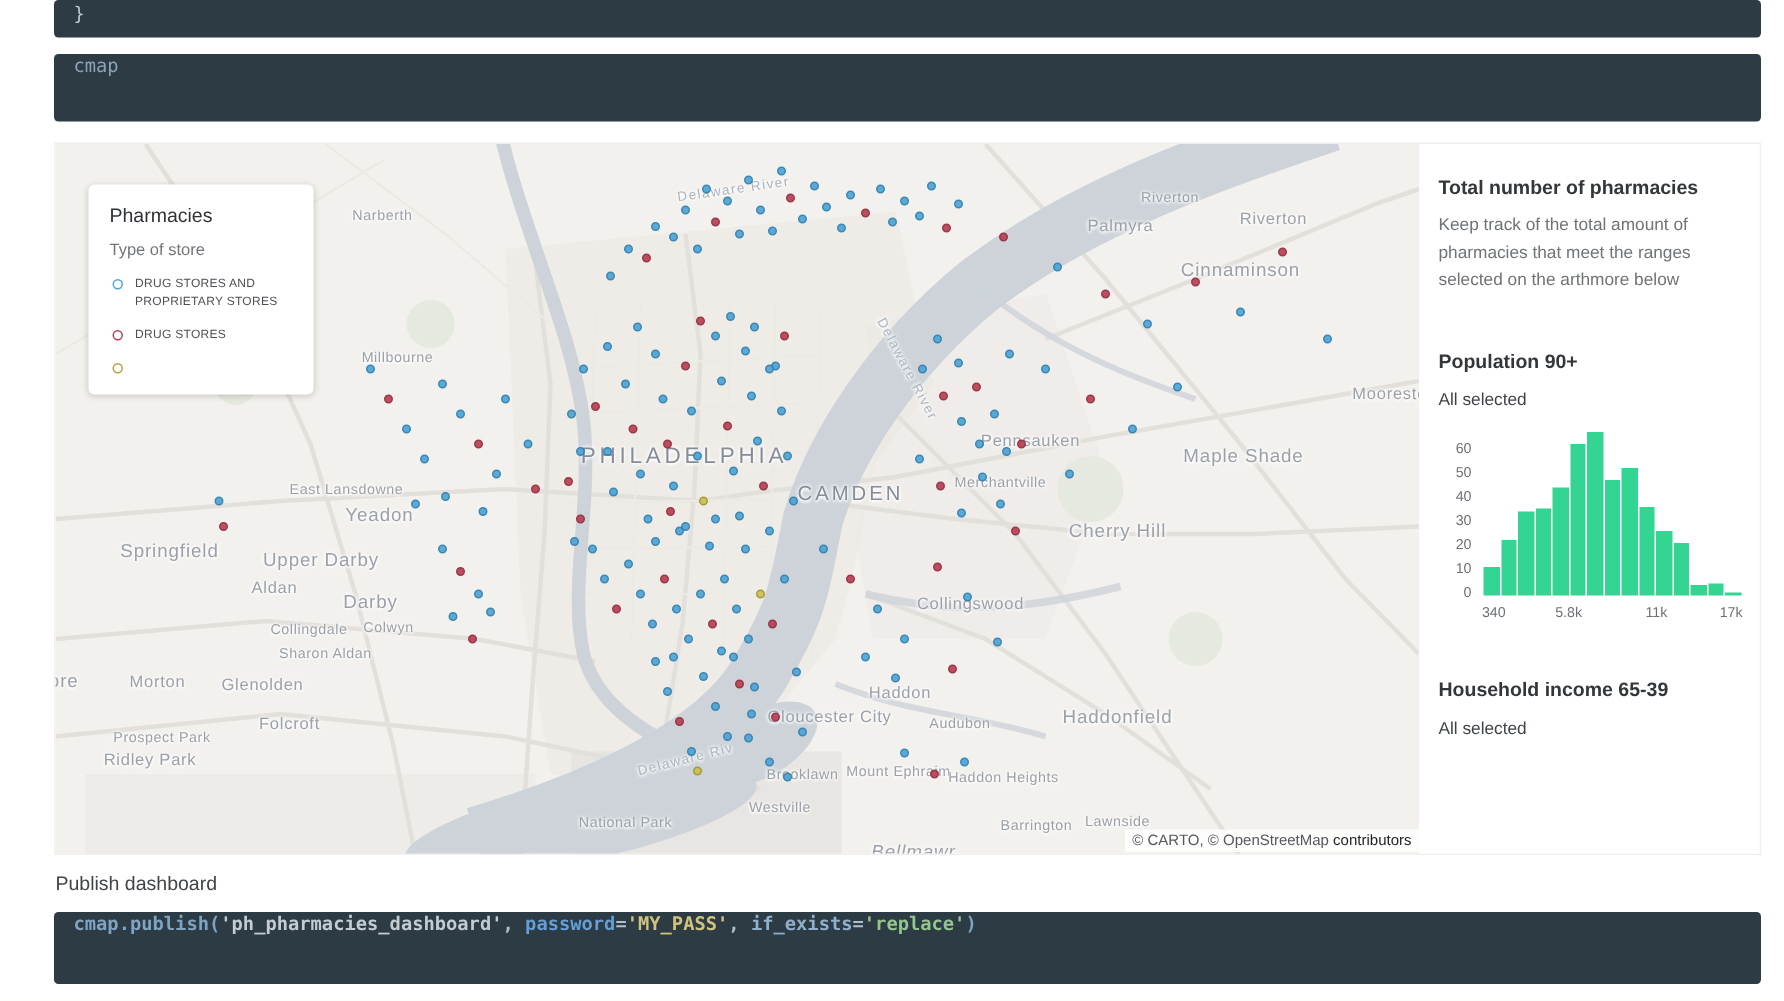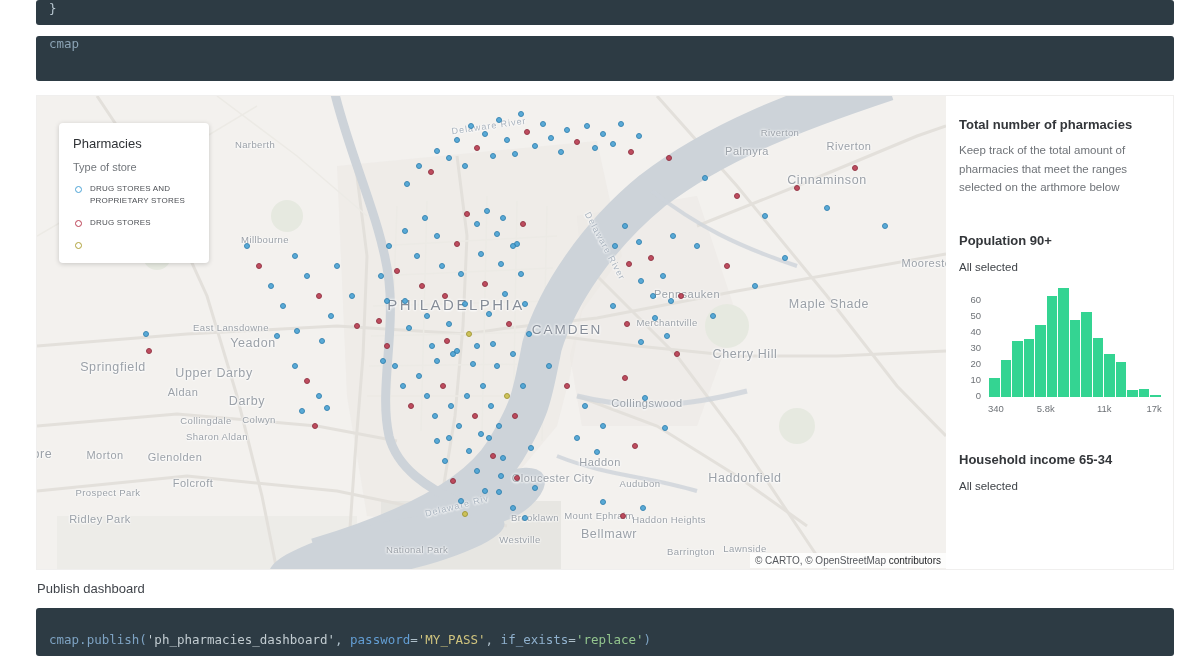--- a/index.html
+++ b/index.html
@@ -8,21 +8,21 @@
   
   .cell{position:absolute;left:36px;width:1138px;background:#2d3b44;border-radius:3px;
         box-sizing:border-box;}
   .cell code{font-family:"DejaVu Sans Mono",monospace;font-size:12.5px;color:#93a9ba;
         display:block;padding-left:13px;white-space:pre;}
   #cell-top{top:0;height:25px;}
   #cell-top code{padding-top:1px;color:#b9c8d2;}
   #cell-cmap{top:36px;height:45px;}
   #cell-cmap code{color:#8ba3b5;}
   #cell-publish{top:608px;height:48px;}
-  #cell-publish code{padding-top:24px;}
+  #cell-publish code{padding-top:0;font-weight:bold;}
   .tk-fn{color:#7ea3c3;} .tk-str{color:#c2ccd1;} .tk-plain{color:#aebfc9;}
   .tk-kw{color:#639ed4;} .tk-kw2{color:#8fb0cd;} .tk-str2{color:#cfc37e;} .tk-str3{color:#93c58e;}
   .publish-label{position:absolute;left:37px;top:581px;font-size:13px;color:#40444a;}
   
   .dashboard{position:absolute;left:36px;top:95px;width:1138px;height:475px;background:#fff;
         overflow:hidden;border:1px solid #f0efee;box-sizing:border-box;}
   .map{position:absolute;left:0;top:0;width:909px;height:475px;background:#f3f1ee;overflow:hidden;}
   .map svg{position:absolute;left:0;top:0;z-index:0;}
   #map-labels{position:absolute;left:0;top:0;width:100%;height:100%;z-index:1;}
   #map-points{position:absolute;left:0;top:0;width:100%;height:100%;z-index:2;}
@@ -163,26 +163,26 @@
           <span class="map-label s-s" style="left: 180px; top: 340px;">Sharon Aldan</span>
           <span class="map-label s-m" style="left: 610px; top: 307px;">Collingswood</span>
           <span class="map-label s-l" style="left: -12px; top: 358px;">arthmore</span>
           <span class="map-label s-m" style="left: 138px; top: 361px;">Glenolden</span>
           <span class="map-label s-m" style="left: 156px; top: 387px;">Folcroft</span>
           <span class="map-label s-s" style="left: 71px; top: 396px;">Prospect Park</span>
           <span class="map-label s-m" style="left: 563px; top: 366px;">Haddon</span>
           <span class="map-label s-m" style="left: 516px; top: 382px;">Gloucester City</span>
           <span class="map-label s-s" style="left: 603px; top: 387px;">Audubon</span>
           <span class="map-label s-l" style="left: 708px; top: 382px;">Haddonfield</span>
-          <span class="map-label s-m" style="left: 63px; top: 411px; margin-top: 12px;">Ridley Park</span>
+          <span class="map-label s-m" style="left: 63px; top: 411px;">Ridley Park</span>
           <span class="map-label s-s" style="left: 498px; top: 421px;">Brooklawn</span>
           <span class="map-label s-s" style="left: 562px; top: 419px;">Mount Ephraim</span>
           <span class="map-label s-s" style="left: 632px; top: 423px;">Haddon Heights</span>
           <span class="map-label s-s" style="left: 483px; top: 443px;">Westville</span>
-          <span class="map-label s-l" style="left: 572px; top: 438px;">Bellmawr</span>
+          <span class="map-label s-l" style="left: 572px; top: 472px; font-style: italic;">Bellmawr</span>
           <span class="map-label s-s" style="left: 654px; top: 455px;">Barrington</span>
           <span class="map-label s-s" style="left: 708px; top: 452px;">Lawnside</span>
           <span class="map-label s-s" style="left: 380px; top: 453px;">National Park</span>
         </div>
       <div id="map-points">
           <i class="dot" style="left: 370px; top: 88px; background: rgb(77, 164, 214); border-color: rgb(46, 127, 174);"></i>
           <i class="dot" style="left: 382px; top: 70px; background: rgb(77, 164, 214); border-color: rgb(46, 127, 174);"></i>
           <i class="dot" style="left: 394px; top: 76px; background: rgb(187, 63, 83); border-color: rgb(142, 44, 61);"></i>
           <i class="dot" style="left: 400px; top: 55px; background: rgb(77, 164, 214); border-color: rgb(46, 127, 174);"></i>
           <i class="dot" style="left: 412px; top: 62px; background: rgb(77, 164, 214); border-color: rgb(46, 127, 174);"></i>
@@ -427,21 +427,21 @@
           <div class="xlabels">
               <span class="xtick" style="left: 4%;">340</span>
               <span class="xtick" style="left: 33%;">5.8k</span>
               <span class="xtick" style="left: 67%;">11k</span>
               <span class="xtick" style="left: 96%;">17k</span>
             </div>
         </div>
       </div>
 
       <div class="widget">
-        <div class="w-title">Household income 65-34</div>
+        <div class="w-title">Household income 65-39</div>
         <div class="w-sel">All selected</div>
 
       </div>
     </aside>
   </div>
 
   <div class="publish-label">Publish dashboard</div>
 
   <div class="cell" id="cell-publish">
     <code id="publish-code"><span class="tk-fn">cmap.publish(</span><span class="tk-str">'ph_pharmacies_dashboard'</span><span class="tk-plain">, </span><span class="tk-kw">password</span><span class="tk-plain">=</span><span class="tk-str2">'MY_PASS'</span><span class="tk-plain">, </span><span class="tk-kw2">if_exists</span><span class="tk-plain">=</span><span class="tk-str3">'replace'</span><span class="tk-fn">)</span></code>

